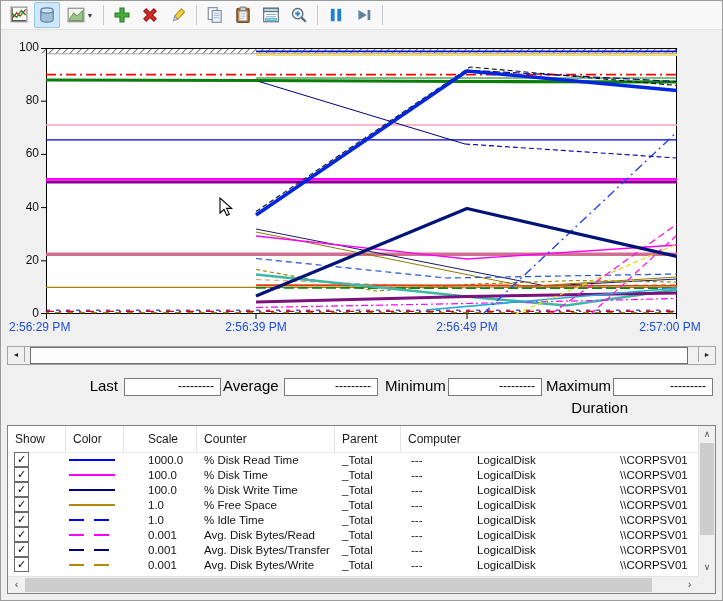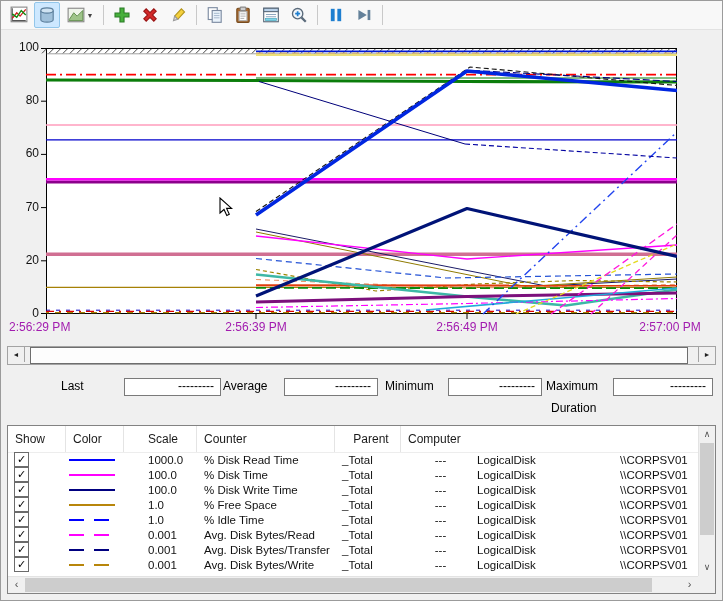--- a/index.html
+++ b/index.html
@@ -7,41 +7,41 @@
   .window{position:relative;width:721px;height:599px;background:#f0f0f0;border:1px solid #9b9b9b;}
   
   .toolbar{position:absolute;left:0;top:0;right:0;height:28px;background:#f8f8f8;border-bottom:1px solid #e2e2e2;display:flex;align-items:center;padding-left:4px;}
   .tbtn{width:24px;height:24px;display:flex;align-items:center;justify-content:center;border:1px solid transparent;border-radius:2px;margin:0 1px;}
   .tbtn.sel{background:#cde8ff;border-color:#92c6ea;}
   .tbtn.wide{width:34px;}
   .tsep{width:1px;height:20px;background:#c9c9c9;margin:0 4px;}
   .dd{font-size:7px;color:#444;margin-left:2px;}
   
   .ylab{position:absolute;width:34px;left:4px;text-align:right;font-size:12px;color:#111;height:14px;line-height:14px;}
-  .xlab{position:absolute;top:319px;font-size:12px;color:#a21caf;height:14px;line-height:14px;white-space:nowrap;text-align:right;}
+  .xlab{position:absolute;top:319px;font-size:12px;color:#1d4ed8;height:14px;line-height:14px;white-space:nowrap;text-align:right;}
   .plot-svg{position:absolute;left:37px;top:45px;}
   .cursor-svg{position:absolute;left:218px;top:196px;}
   
   .hscroll-top{position:absolute;left:6px;right:6px;top:345px;height:17px;background:#f0f0f0;border:1px solid #a3a3a3;}
   .hs-btn{position:absolute;top:0;width:16px;height:15px;background:#f0f0f0;text-align:center;font-size:7px;line-height:15px;color:#222;}
   .hs-btn.l{left:0;border-right:1px solid #a3a3a3;}
   .hs-btn.r{right:0;border-left:1px solid #a3a3a3;}
   .hs-thumb{position:absolute;left:22px;right:27px;top:0;bottom:0;background:#fdfdfd;border:1px solid #6e6e6e;box-shadow:inset 1px 1px 0 #fff;}
   
-  .stat-lab{position:absolute;font-size:12px;color:#000;text-align:left;height:16px;line-height:16px;}
+  .stat-lab{position:absolute;font-size:15px;color:#000;text-align:right;height:16px;line-height:16px;}
   .stat-box{position:absolute;height:16px;line-height:15px;background:#fff;border:1px solid #7a7a7a;font-size:12px;text-align:right;padding-right:6px;color:#000;}
   
   .legend{position:absolute;left:6px;right:6px;top:424px;height:167px;background:#fff;border:1px solid #828282;}
   .lt-head{position:absolute;left:0;top:0;right:17px;height:26px;display:flex;background:#fff;border-bottom:1px solid #ededed;}
   .hcell{font-size:12px;color:#1a1a1a;line-height:26px;border-right:1px solid #e4e4e4;box-sizing:border-box;padding-left:7px;overflow:hidden;}
   .lt-body{position:absolute;left:0;top:26px;right:17px;bottom:17px;overflow:hidden;}
   .lrow{height:15px;display:flex;align-items:center;}
   .ccell{box-sizing:border-box;padding-left:7px;font-size:11.5px;color:#111;white-space:nowrap;overflow:hidden;}
   .col-show{width:58px;}.col-color{width:58px;}.col-scale{width:56px;margin-left:17px;}.col-counter{width:138px;}
-  .col-instance{width:69px;}.col-parent{width:66px;text-align:center;}.col-object{width:143px;}.col-computer{flex:1;}
+  .col-instance{width:69px;}.col-parent{width:66px;}.col-object{width:143px;}.col-computer{flex:1;}
   .chk{width:13px;height:13px;border:1px solid #6b6b6b;background:#fff;margin-left:6px;font-size:11px;line-height:12px;text-align:center;color:#000;font-weight:bold;}
   .swatch{height:2px;width:46px;margin-left:3px;}
   
   .vscroll{position:absolute;top:0;right:0;bottom:17px;width:17px;background:#f0f0f0;border-left:1px solid #e3e3e3;box-sizing:border-box;}
   .vs-btn{position:absolute;left:0;right:0;height:17px;text-align:center;font-size:9px;color:#505050;line-height:17px;}
   .vs-btn.u{top:0;}
   .vs-btn.d{bottom:0;}
   .vs-thumb{position:absolute;left:1px;right:1px;top:17px;height:92px;background:#cdcdcd;}
   .hscroll-bot{position:absolute;left:0;right:17px;bottom:0;height:17px;background:#f0f0f0;border-top:1px solid #e3e3e3;box-sizing:border-box;}
   .hb-btn{position:absolute;top:0;width:17px;height:16px;text-align:center;font-size:11px;color:#505050;line-height:15px;}
@@ -137,21 +137,21 @@
         <path d="M3 3.5 L10.5 8 L3 12.5 Z" fill="#64819a"></path>
         <rect x="11.2" y="3.5" width="2.4" height="9" fill="#64819a"></rect>
       </svg>
     </div>
     <div class="tsep"></div>
   </div>
 
   <div class="ylab" style="top:39px">100</div>
   <div class="ylab" style="top:92px">80</div>
   <div class="ylab" style="top:145px">60</div>
-  <div class="ylab" style="top:199px">70</div>
+  <div class="ylab" style="top:199px">40</div>
   <div class="ylab" style="top:252px">20</div>
   <div class="ylab" style="top:305px">0</div>
 
   <div class="xlab" style="left:8px">2:56:29 PM</div>
   <div class="xlab" style="left:255px;transform:translateX(-50%)">2:56:39 PM</div>
   <div class="xlab" style="left:466px;transform:translateX(-50%)">2:56:49 PM</div>
   <div class="xlab" style="left:669px;transform:translateX(-50%)">2:57:00 PM</div>
 
   <svg class="plot-svg" width="639" height="274" viewBox="-8 -2 639 274">
     <rect x="0.5" y="0.5" width="630" height="265" fill="#ffffff" stroke="#000000"></rect>
@@ -316,21 +316,21 @@
   </div>
 
   <div class="stat-lab" style="left:60px;top:377px;width:57px">Last</div>
   <div class="stat-box" style="left:123px;top:377px;width:89px">---------</div>
   <div class="stat-lab" style="left:222px;top:377px;width:55px">Average</div>
   <div class="stat-box" style="left:283px;top:377px;width:86px">---------</div>
   <div class="stat-lab" style="left:384px;top:377px;width:58px">Minimum</div>
   <div class="stat-box" style="left:447px;top:377px;width:86px">---------</div>
   <div class="stat-lab" style="left:545px;top:377px;width:61px">Maximum</div>
   <div class="stat-box" style="left:612px;top:377px;width:92px">---------</div>
-  <div class="stat-lab" style="left:550px;top:399px;width:61px">Duration</div>
+  <div class="stat-lab" style="left:566px;top:399px;width:61px">Duration</div>
 
   <div class="legend">
     <div class="lt-head">
       <div class="hcell col-show">Show</div>
       <div class="hcell col-color">Color</div>
       <div class="hcell col-scale">Scale</div>
       <div class="hcell col-counter">Counter</div>
       <div class="hcell col-parent">Parent</div>
       <div class="hcell col-computer" style="border-right:none">Computer</div>
     </div>

